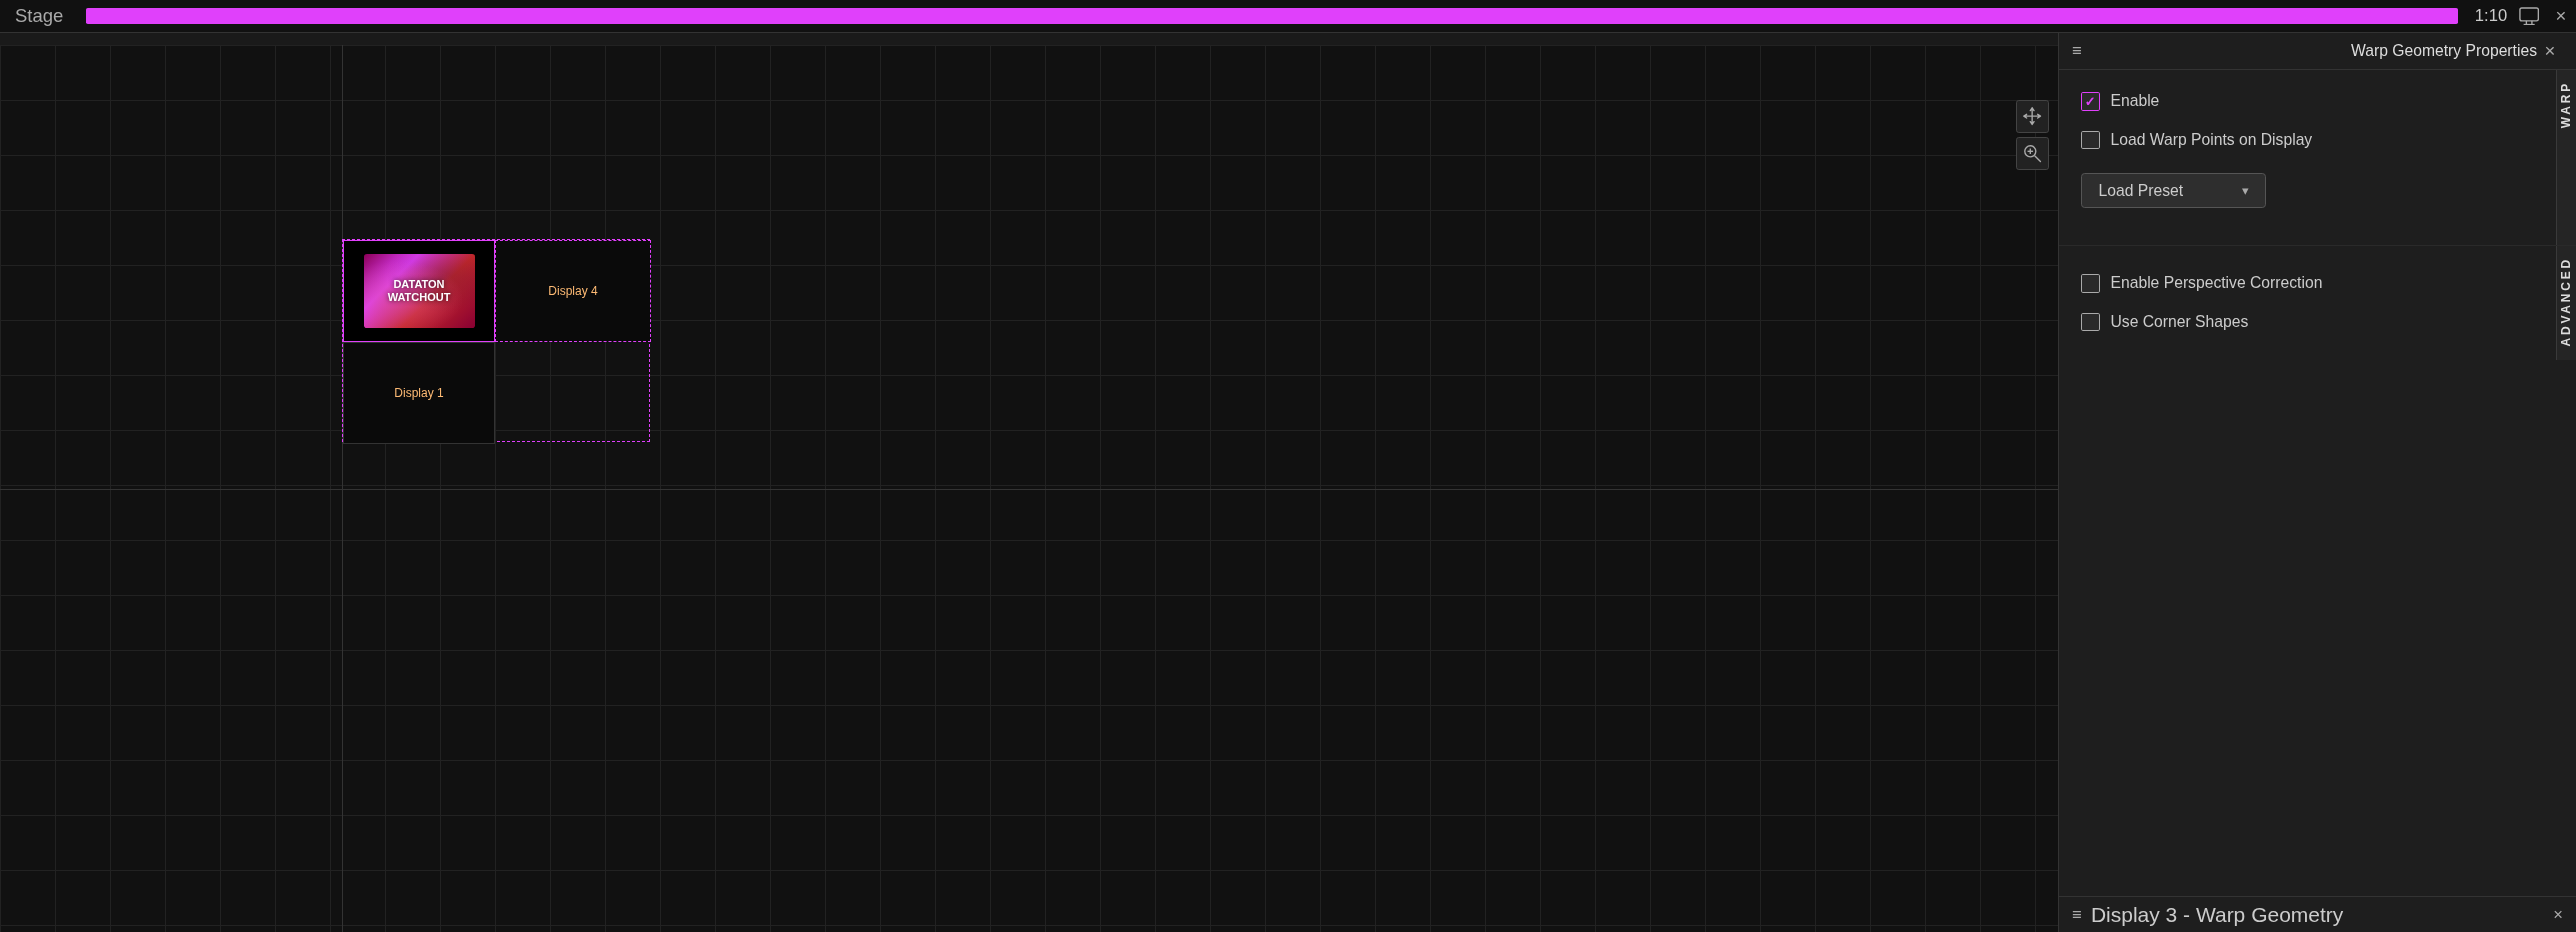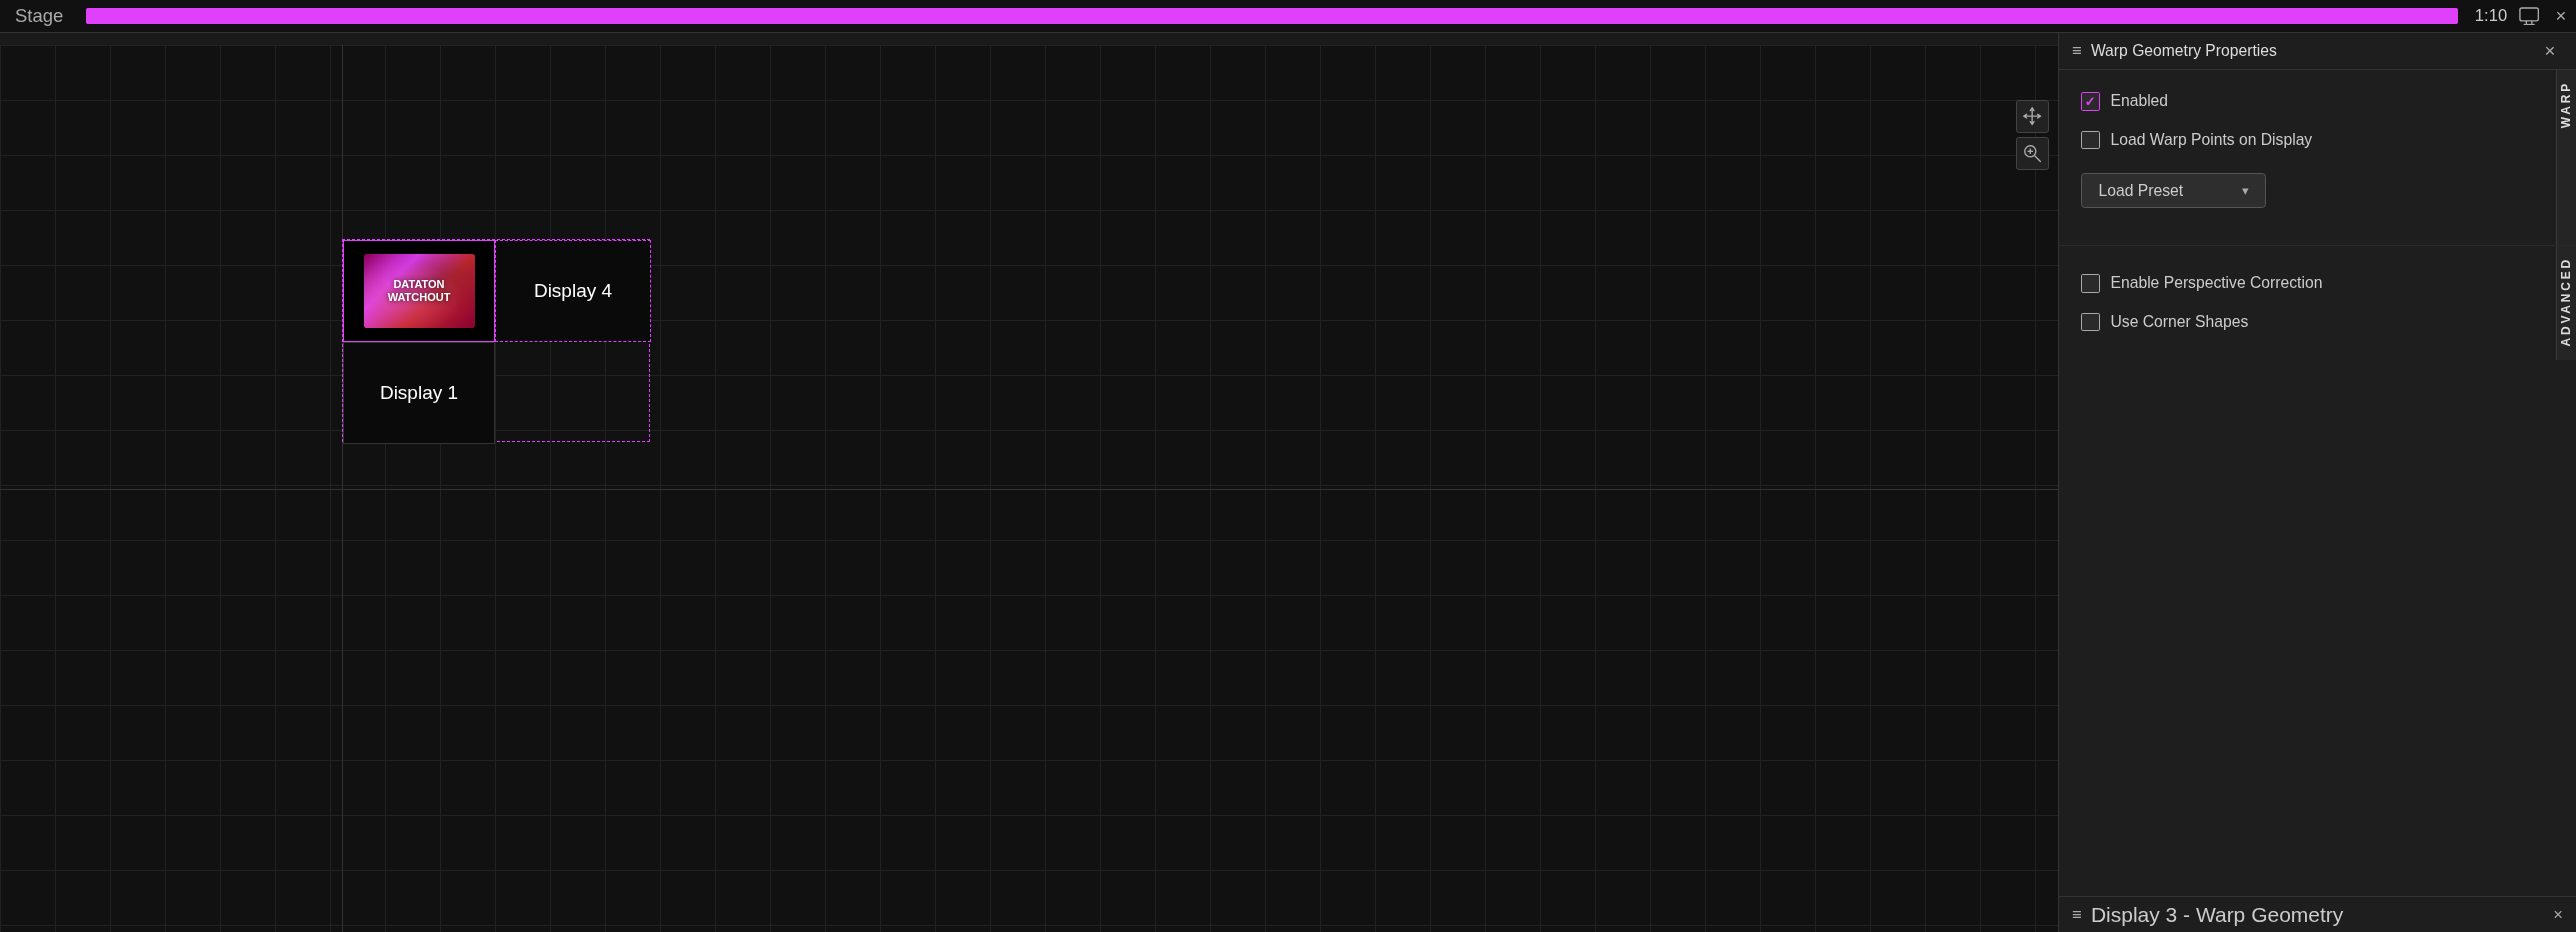--- a/index.html
+++ b/index.html
@@ -193,22 +193,22 @@
       left: 152px;
       width: 156px;
       height: 102px;
       border: 1.8px dashed #e040fb;
       background: #0a0a0a;
       display: flex;
       align-items: center;
       justify-content: center;
     }
     .display-label {
-      color: #ffffff;
-      font-size: 19px;
+      color: #fdba74;
+      font-size: 12px;
     }
 
     
     .stage-tools {
       position: absolute;
       top: 55px;
       right: 9.2px;
       display: flex;
       flex-direction: column;
       gap: 3.7px;
@@ -251,20 +251,21 @@
     .panel-menu-icon {
       color: #aaa;
       font-size: 16.6px;
       margin-right: 9.2px;
       cursor: pointer;
     }
     .panel-title {
       font-size: 15.7px;
       color: #ddd;
       flex: 1;
+      text-align: right;
     }
     .panel-close-btn {
       color: #aaa;
       font-size: 18.5px;
       cursor: pointer;
       width: 26px;
       height: 26px;
       display: flex;
       align-items: center;
       justify-content: center;
@@ -443,21 +444,21 @@
       <div class="panel-section" style="padding-right: 41px; position: relative; border-bottom: 0.9px solid #2a2a2a;">
 
         <div style="position: absolute; right: 0; top: 0; bottom: 0; width: 20.3px; background: #252525; border-left: 0.9px solid #3a3a3a; display: flex; align-items: flex-start; justify-content: center; padding-top: 11px;">
           <span style="writing-mode: vertical-rl; transform: rotate(180deg); font-size: 12px; letter-spacing: 2.8px; font-weight: 700; color: #ddd; text-transform: uppercase;">WARP</span>
         </div>
 
         <div class="checkbox-row" style="margin-bottom: 20.3px;">
           <div class="checkbox-input checked">
             <span class="checkbox-check">✓</span>
           </div>
-          <span class="checkbox-label">Enabled</span>
+          <span class="checkbox-label">Enable</span>
         </div>
 
         <div class="checkbox-row" style="margin-bottom: 22px;">
           <div class="checkbox-input"></div>
           <span class="checkbox-label">Load Warp Points on Display</span>
         </div>
 
         <div class="load-preset-btn">
           <span>Load Preset</span>
           <span class="dropdown-arrow">▾</span>

